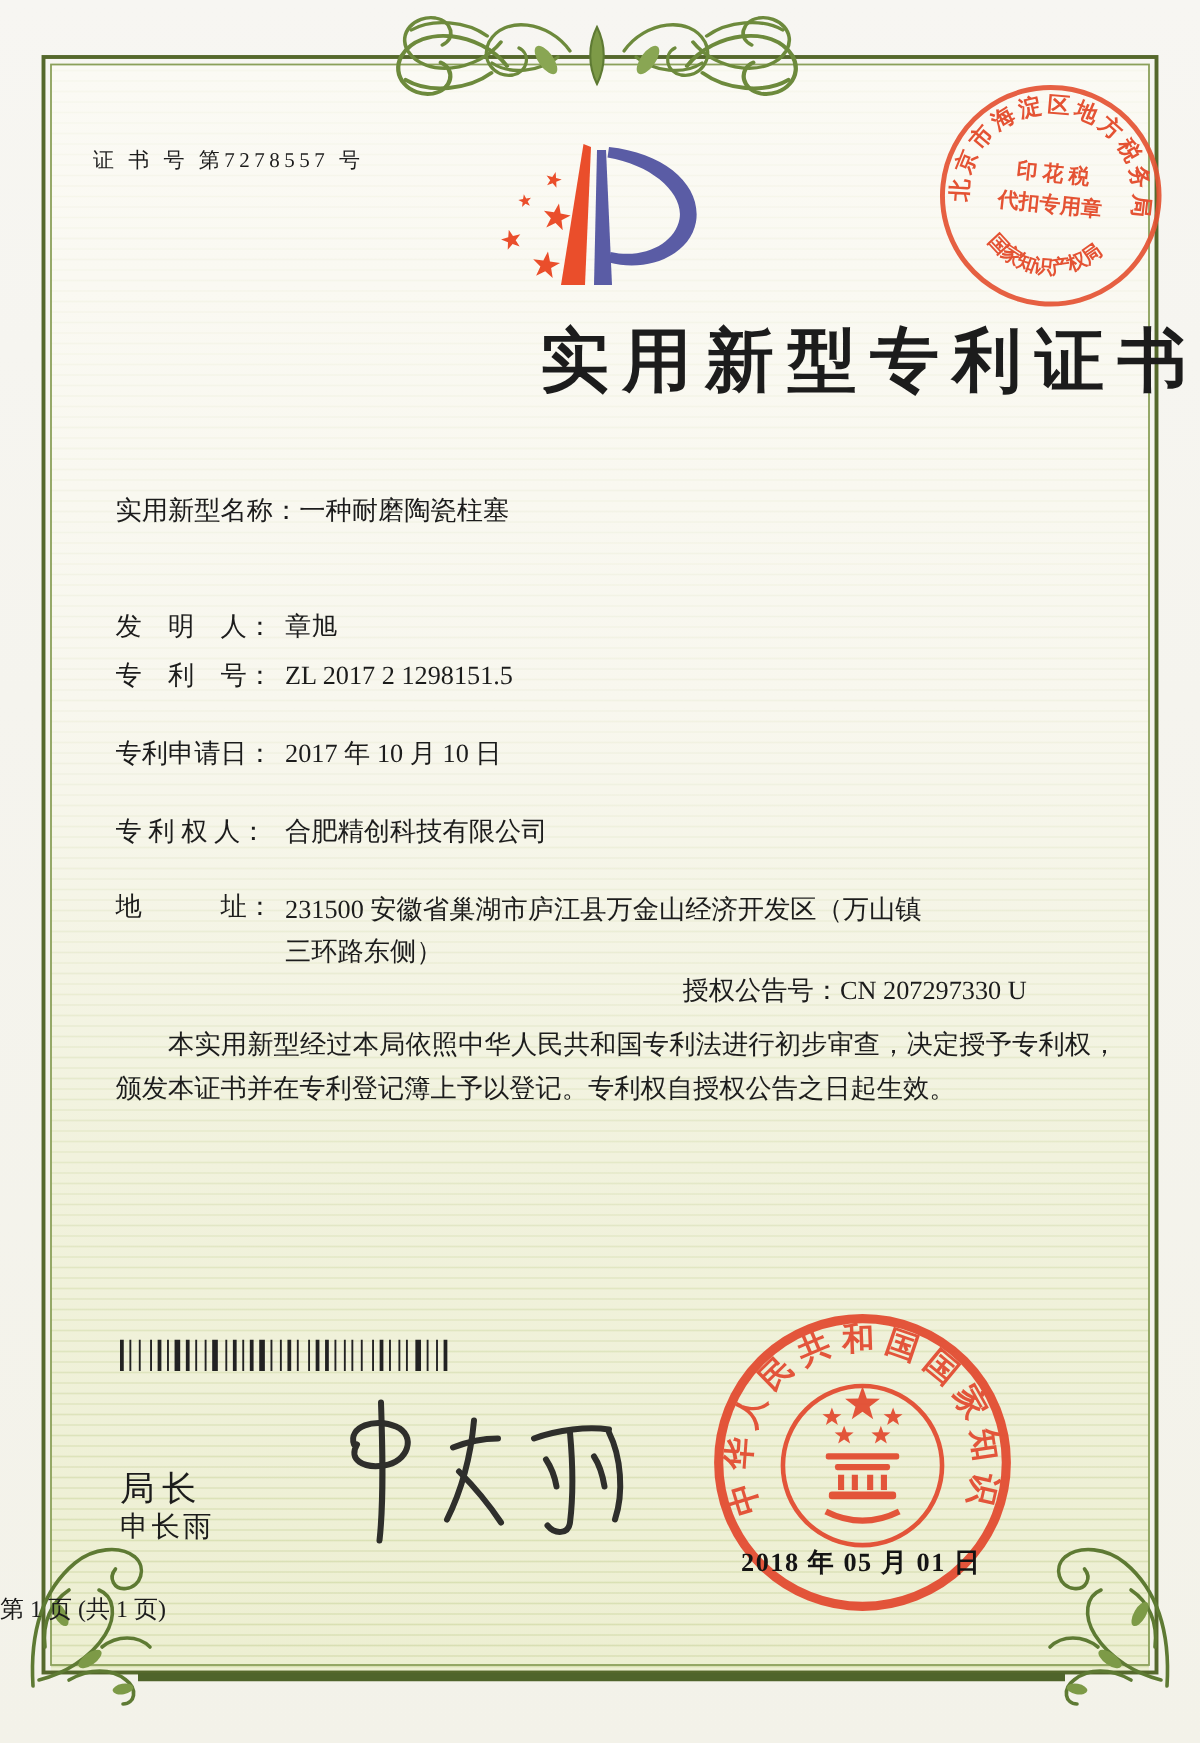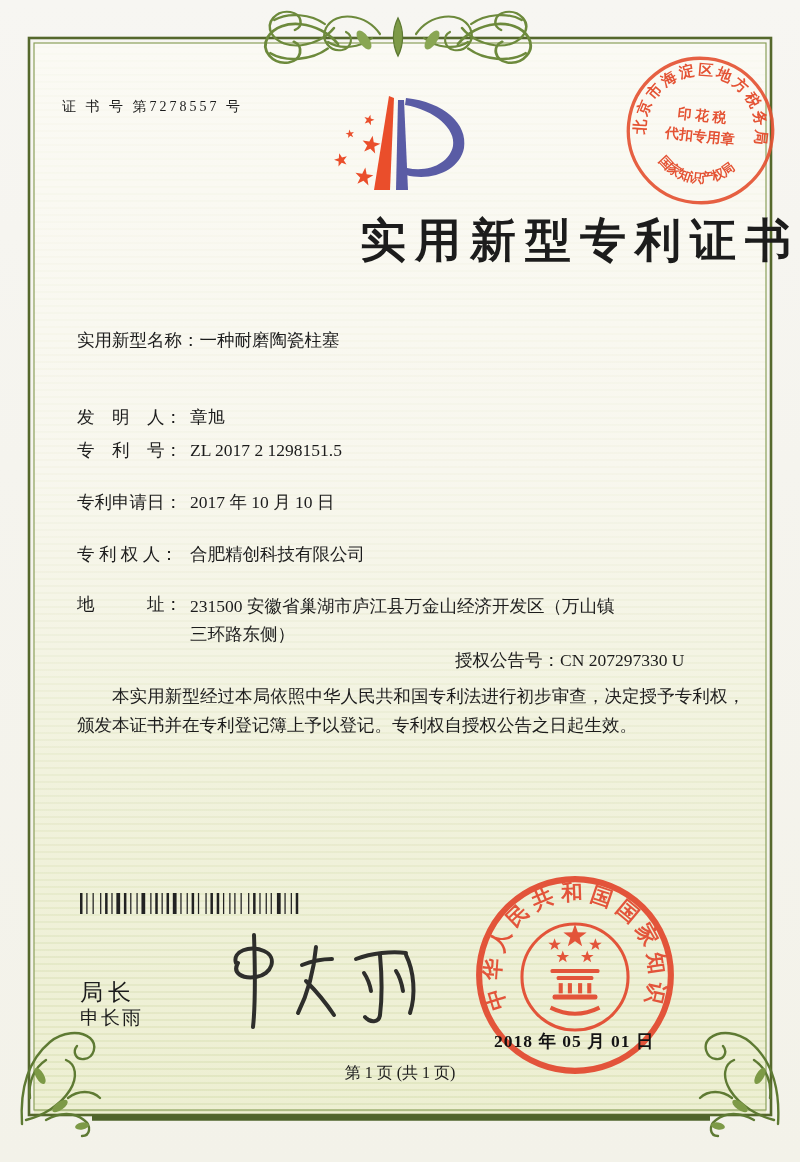--- a/index.html
+++ b/index.html
@@ -39,21 +39,21 @@
     position:absolute;left:77px;top:682px;width:668px;
     font-size:17.5px;line-height:28.5px;text-align:justify;
   }
   .paras p{margin:0;text-indent:2em;}
   .barcode{position:absolute;left:80px;top:893px;width:222px;height:21px;}
   .director-title{position:absolute;left:80px;top:950px;font-size:23px;letter-spacing:5px;margin-top:27px;}
   .director-name{position:absolute;left:80px;top:987px;font-size:19px;letter-spacing:2px;margin-top:18px;}
   .signature{position:absolute;left:198px;top:925px;}
   .seal{position:absolute;left:473px;top:873px;}
   .seal-date{position:absolute;left:494px;top:1029px;font-size:17.5px;font-weight:600;letter-spacing:1px;color:#141414;}
-  .footer{position:absolute;left:0;top:1063px;width:100%;text-align:center;font-size:16px;}
+  .footer{position:absolute;left:0;top:1063px;width:100%;font-size:16px;}
 </style>
 </head>
 <body>
 
 <div class="page">
 
   <div class="inner-bg"></div>
   <div class="guilloche"></div>
 
   <svg class="frame-svg" width="800" height="1162" viewBox="0 0 800 1162">

